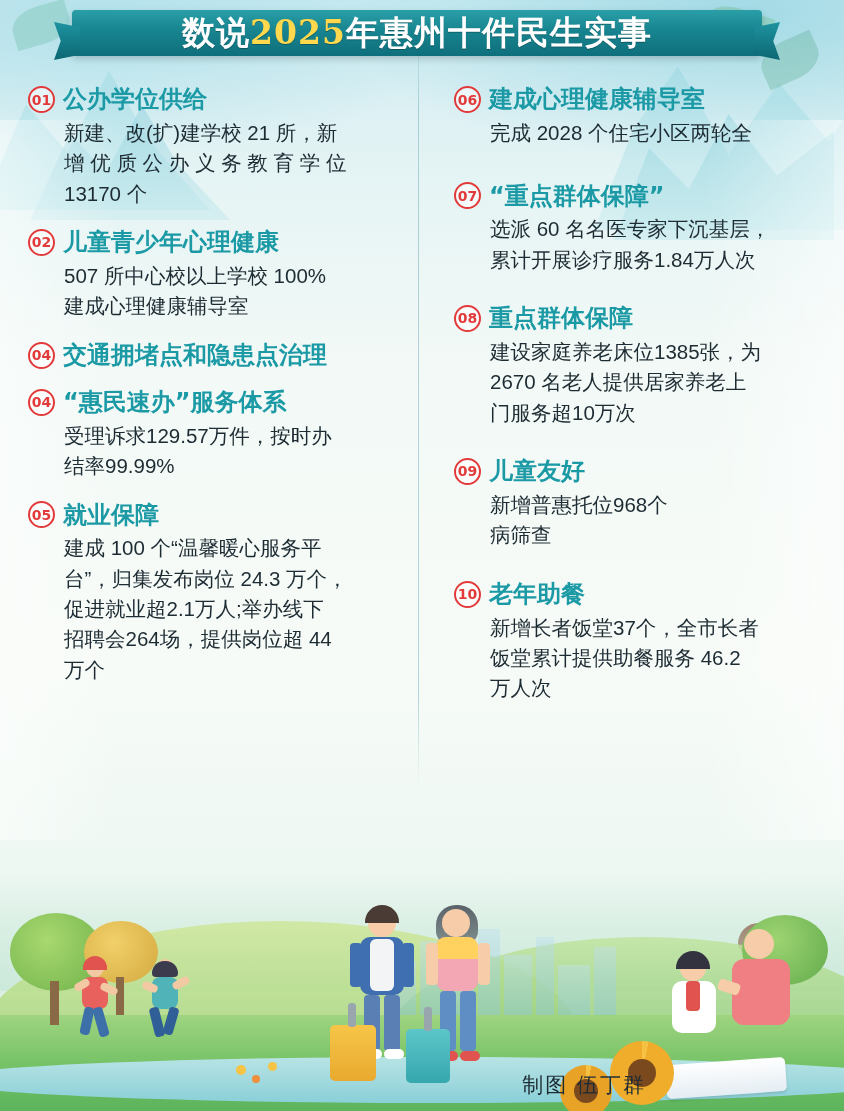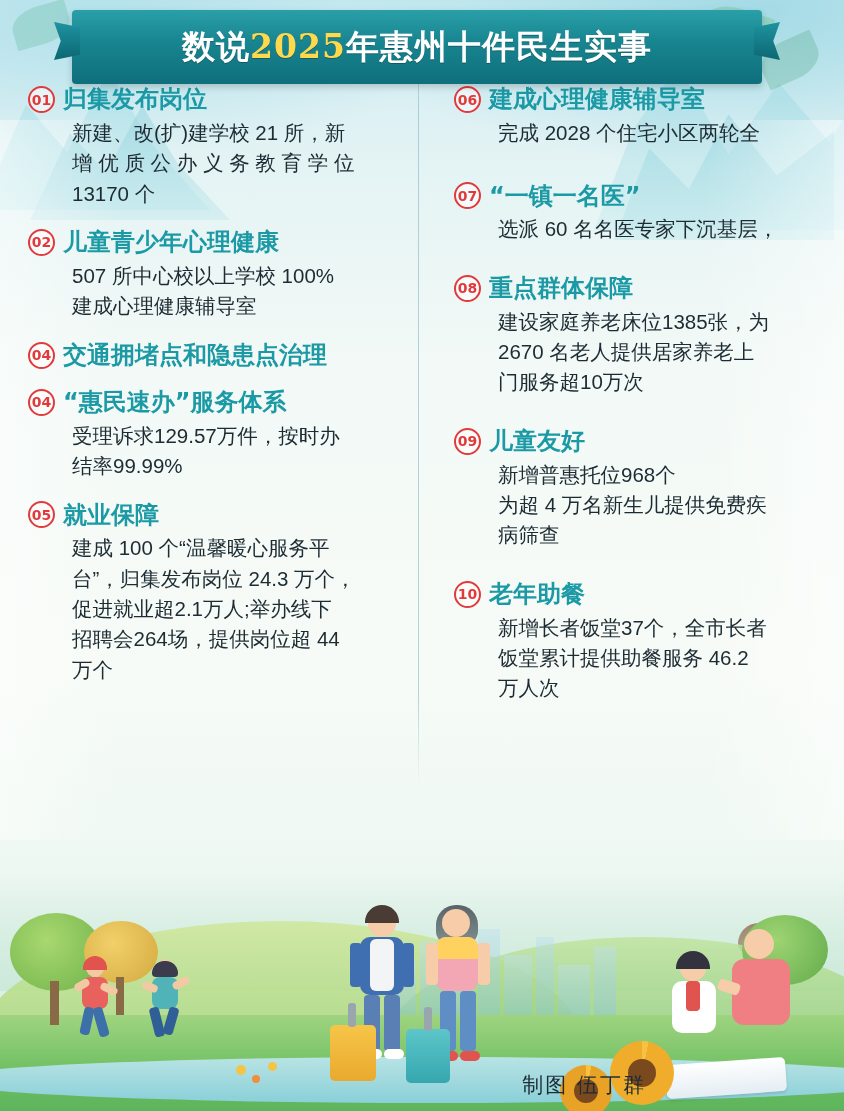--- a/index.html
+++ b/index.html
@@ -48,21 +48,21 @@
   }
 
   
   .leaf {
     position: absolute; border-radius: 50% 0 50% 0;
     background: rgba(122,196,160,.45);
   }
 
   
   .title-wrap {
-    position: absolute; left: 72px; top: 10px; width: 690px; height: 74px;
+    position: absolute; left: 72px; top: 10px; width: 690px; height: 46px;
     z-index: 6;
   }
   .title-banner {
     position: relative; width: 100%; height: 100%;
     background: linear-gradient(180deg,#2a9fa8 0%, #17848f 45%, #0f6f7c 100%);
     border-radius: 4px;
     box-shadow: 0 3px 7px rgba(0,0,0,.18);
     display: flex; align-items: center; justify-content: center;
   }
   .title-banner::before, .title-banner::after {
@@ -124,21 +124,21 @@
     white-space: nowrap;
   }
   .item-body {
     color: #1d2b33;
     font-size: 20.5px;
     line-height: 1.48;
     padding-left: 36px;
     text-align: justify;
     text-justify: inter-ideograph;
   }
-  .item-body .line { display: block; margin-left: 8px; }
+  .item-body .line { display: block; }
 
   
   .illus {
     position: absolute; left: 0; bottom: 0; width: 844px; height: 240px;
     z-index: 4; overflow: hidden;
   }
   .sky-band {
     position: absolute; left:0; right:0; top:0; height: 120px;
     background: linear-gradient(180deg, rgba(214,238,228,0), rgba(199,232,216,.8));
   }
@@ -215,21 +215,21 @@
 </div>
 
 <div class="divider"></div>
 <div class="content">
 
   <div class="col left">
 
     <div class="item">
       <div class="item-head">
         <div class="badge">01</div>
-        <div class="item-title">归集发布岗位</div>
+        <div class="item-title">公办学位供给</div>
       </div>
       <div class="item-body">
         <span class="line">新建、改(扩)建学校 21 所，新</span>
         <span class="line">增 优 质 公 办 义 务 教 育 学 位</span>
         <span class="line">13170 个</span>
       </div>
     </div>
 
     <div class="item">
       <div class="item-head">
@@ -284,24 +284,25 @@
         <div class="item-title">建成心理健康辅导室</div>
       </div>
       <div class="item-body">
         <span class="line">完成 2028 个住宅小区两轮全</span>
       </div>
     </div>
 
     <div class="item" style="margin-top:34px;">
       <div class="item-head">
         <div class="badge">07</div>
-        <div class="item-title">“一镇一名医”</div>
+        <div class="item-title">“重点群体保障”</div>
       </div>
       <div class="item-body">
         <span class="line">选派 60 名名医专家下沉基层，</span>
+        <span class="line">累计开展诊疗服务1.84万人次</span>
       </div>
     </div>
 
     <div class="item" style="margin-top:30px;">
       <div class="item-head">
         <div class="badge">08</div>
         <div class="item-title">重点群体保障</div>
       </div>
       <div class="item-body">
         <span class="line">建设家庭养老床位1385张，为</span>
@@ -310,21 +311,20 @@
       </div>
     </div>
 
     <div class="item" style="margin-top:30px;">
       <div class="item-head">
         <div class="badge">09</div>
         <div class="item-title">儿童友好</div>
       </div>
       <div class="item-body">
         <span class="line">新增普惠托位968个</span>
-        <span class="line">为超 4 万名新生儿提供免费疾</span>
         <span class="line">病筛查</span>
       </div>
     </div>
 
     <div class="item" style="margin-top:30px;">
       <div class="item-head">
         <div class="badge">10</div>
         <div class="item-title">老年助餐</div>
       </div>
       <div class="item-body">

